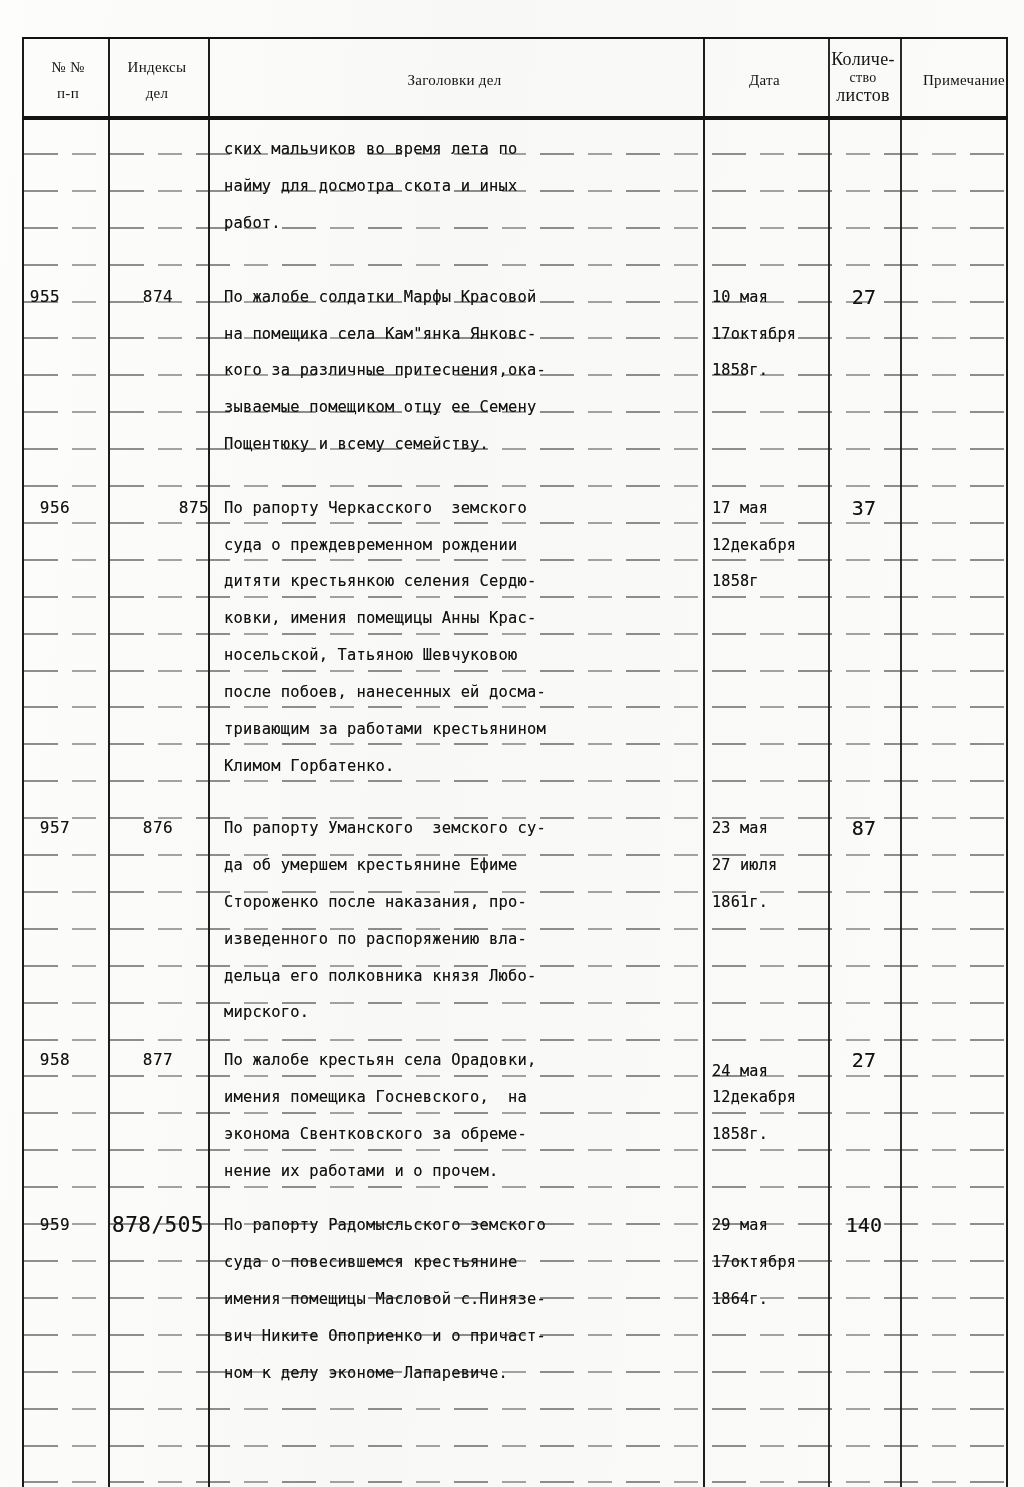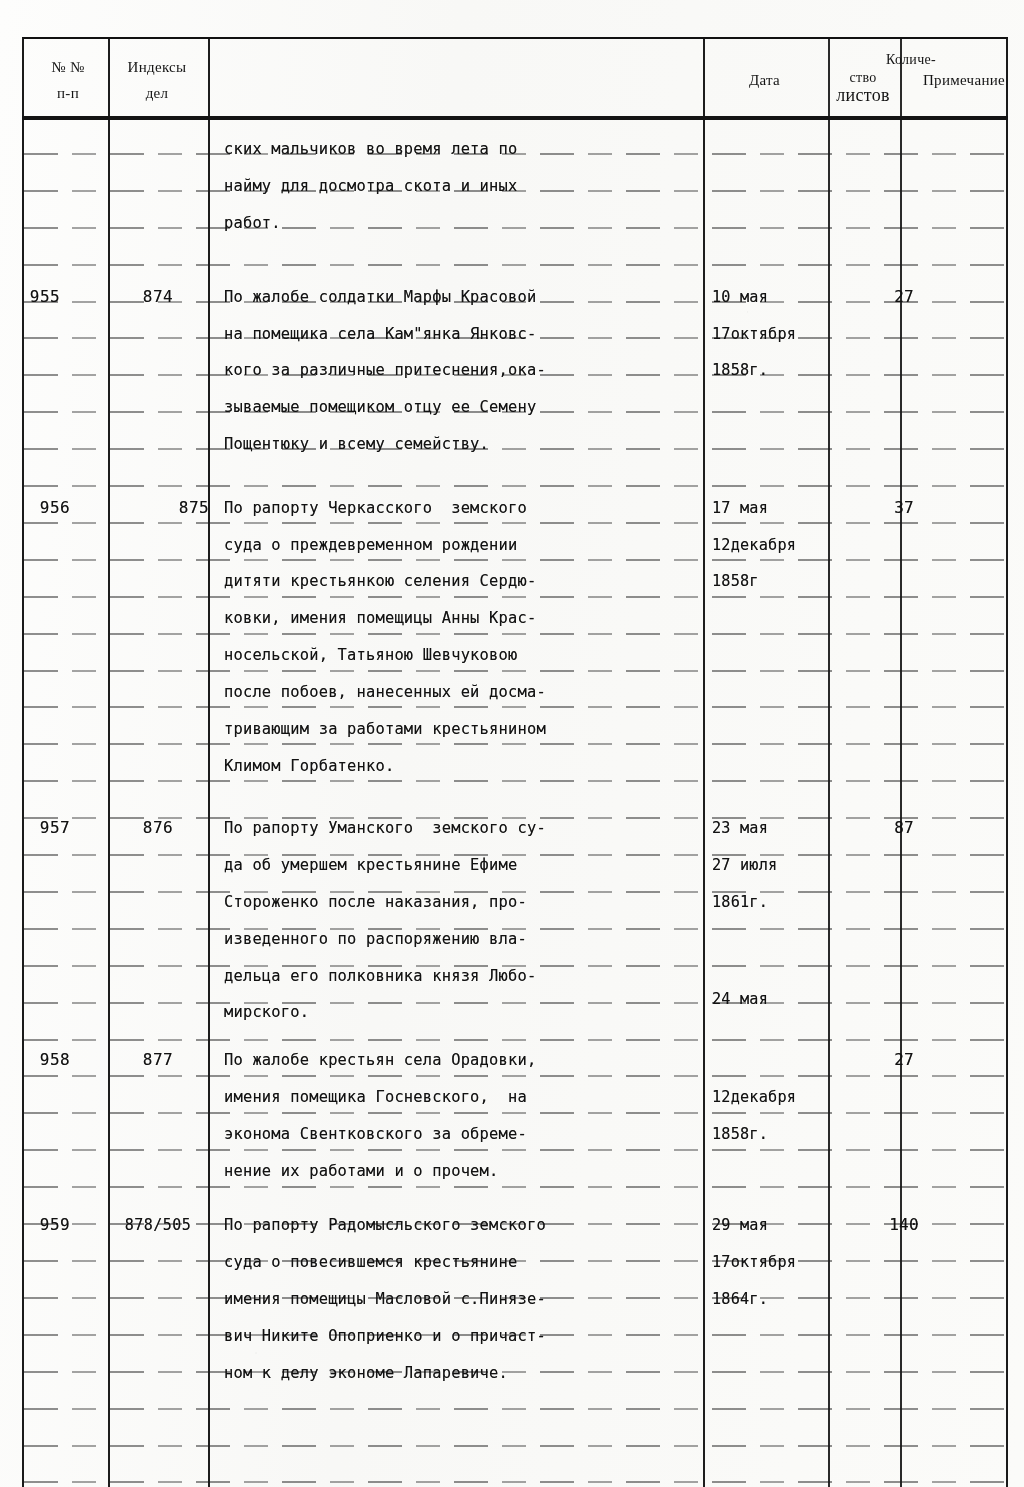--- a/index.html
+++ b/index.html
@@ -106,21 +106,21 @@
     font-family: "DejaVu Sans Mono", "Liberation Mono", monospace;
     font-size: 15.2px;
     line-height: 18px;
     white-space: pre;
     letter-spacing: 0.2px;
     text-shadow: 0 0 0.6px rgba(0,0,0,0.45);
   }
   .tx.num   { font-size: 16px; letter-spacing: 0.5px; }
   .tx.title { font-size: 15.4px; }
   .tx.date  { font-size: 15.2px; }
-  .tx.count { font-size: 16px; padding-left: 40px; }
+  .tx.count { font-size: 20px; }
 
   .ctr { text-align: center; }
 </style>
 </head>
 <body>
 
 <div id="page"></div>
 
 <div id="table-frame">
   <div class="vrule" style="left:84px"></div>
@@ -130,24 +130,25 @@
   <div class="vrule light" style="left:876px"></div>
 </div>
 
 <div id="header-band">
   <div class="hcell" style="left:8px;  top:22px; width:76px;">№  №</div>
   <div class="hcell" style="left:8px;  top:48px; width:76px;">п-п</div>
 
   <div class="hcell" style="left:86px; top:22px; width:98px;">Индексы</div>
   <div class="hcell" style="left:86px; top:48px; width:98px;">дел</div>
 
+  <div class="hcell" style="left:186px; top:35px; width:493px;">Заголовки  дел</div>
 
   <div class="hcell" style="left:681px; top:35px; width:123px;">Дата</div>
 
-  <div class="hcell" style="left:854px; top:14px; width:70px; font-size:14px;">Количе-</div>
+  <div class="hcell" style="left:806px; top:14px; width:70px; font-size:18px;">Количе-</div>
   <div class="hcell" style="left:806px; top:32px; width:70px; font-size:14px;">ство</div>
   <div class="hcell" style="left:806px; top:50px; width:70px; font-size:18px;">листов</div>
 
   <div class="hcell" style="left:878px; top:35px; width:128px;">Примечание</div>
 </div>
 <div id="header-rule"></div>
 
 <div id="rules">
     <div class="hline" style="top: 153px;"></div>
     <div class="hline" style="top: 190px;"></div>
@@ -228,26 +229,26 @@
     <div class="tx date" style="left: 712px; top: 818.96px;">23 мая</div>
     <div class="tx date" style="left: 712px; top: 855.86px;">27 июля</div>
     <div class="tx date" style="left: 712px; top: 892.76px;">1861г.</div>
     <div class="tx count ctr" style="left: 828px; top: 818.96px; width: 72px;">87</div>
     <div class="tx num ctr" style="left: 26px; top: 1051.43px; width: 58px;">958</div>
     <div class="tx num ctr" style="left: 110px; top: 1051.43px; width: 96px;">877</div>
     <div class="tx title" style="left: 224px; top: 1051.43px;">По жалобе крестьян села Орадовки,</div>
     <div class="tx title" style="left: 224px; top: 1088.33px;">имения помещика Госневского,  на</div>
     <div class="tx title" style="left: 224px; top: 1125.23px;">эконома Свентковского за обреме-</div>
     <div class="tx title" style="left: 224px; top: 1162.13px;">нение их работами и о прочем.</div>
-    <div class="tx date" style="left: 712px; top: 990px;">24 мая</div>
+    <div class="tx date" style="left: 712px; top: 1062px;">24 мая</div>
     <div class="tx date" style="left: 712px; top: 1088.33px;">12декабря</div>
     <div class="tx date" style="left: 712px; top: 1125.23px;">1858г.</div>
     <div class="tx count ctr" style="left: 828px; top: 1051.43px; width: 72px;">27</div>
     <div class="tx num ctr" style="left: 26px; top: 1216px; width: 58px;">959</div>
-    <div class="tx num ctr" style="left: 110px; top: 1216px; width: 96px; font-size: 15px;">878/505</div>
+    <div class="tx num ctr" style="left: 110px; top: 1216px; width: 96px; font-size: 21px;">878/505</div>
     <div class="tx title" style="left: 224px; top: 1216px;">По рапорту Радомысльского земского</div>
     <div class="tx title" style="left: 224px; top: 1252.9px;">суда о повесившемся крестьянине</div>
     <div class="tx title" style="left: 224px; top: 1289.8px;">имения помещицы Масловой с.Пинязе-</div>
     <div class="tx title" style="left: 224px; top: 1326.7px; text-align: right;">вич Никите Опоприенко и о причаст-</div>
     <div class="tx title" style="left: 224px; top: 1363.6px;">ном к делу экономе Лапаревиче.</div>
     <div class="tx date" style="left: 712px; top: 1216px;">29 мая</div>
     <div class="tx date" style="left: 712px; top: 1252.9px;">17октября</div>
     <div class="tx date" style="left: 712px; top: 1289.8px;">1864г.</div>
     <div class="tx count ctr" style="left: 828px; top: 1216px; width: 72px;">140</div>
   </div>

